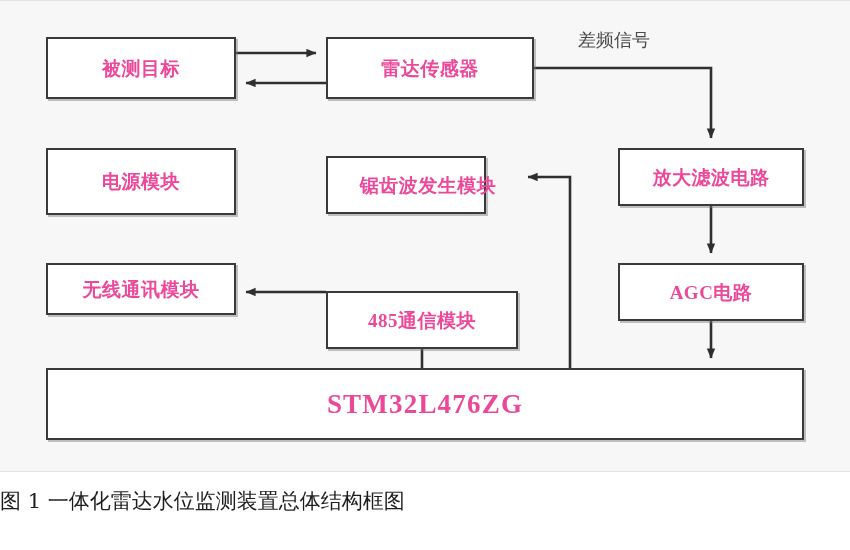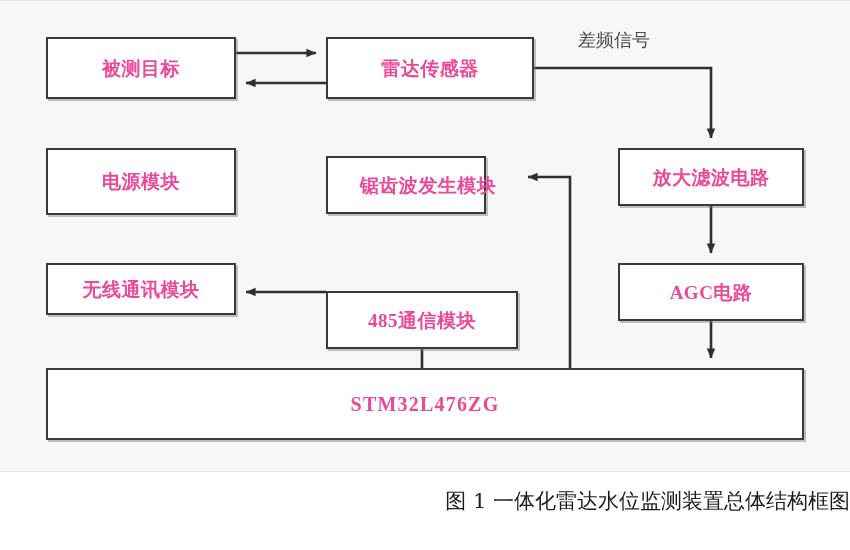--- a/index.html
+++ b/index.html
@@ -51,39 +51,39 @@
   .node-label {
     font-family: Liberation Serif, serif;
     font-size: 19px;
     font-weight: 700;
     color: #ec4899;
     letter-spacing: 0.5px;
     white-space: nowrap;
     line-height: 1;
   }
   .node-label.mcu {
-    font-size: 20px;
+    font-size: 27px;
     letter-spacing: 1.2px;
   }
   .edge-label {
     position: absolute;
     font-family: "DejaVu Sans", "Liberation Sans", sans-serif;
     font-size: 18px;
     font-weight: 400;
     color: #4a4a4a;
     white-space: nowrap;
     line-height: 1;
     text-align: right;
   }
   #figure-caption {
     position: absolute;
     left: 0;
     top: 487px;
     width: 850px;
-    text-align: right;
+    text-align: left;
     font-family: "DejaVu Serif", "Liberation Serif", serif;
     font-size: 21px;
     color: #1d1d1d;
     white-space: nowrap;
   }
 </style>
 </head>
 <body>
 
 <div id="figure-root">

